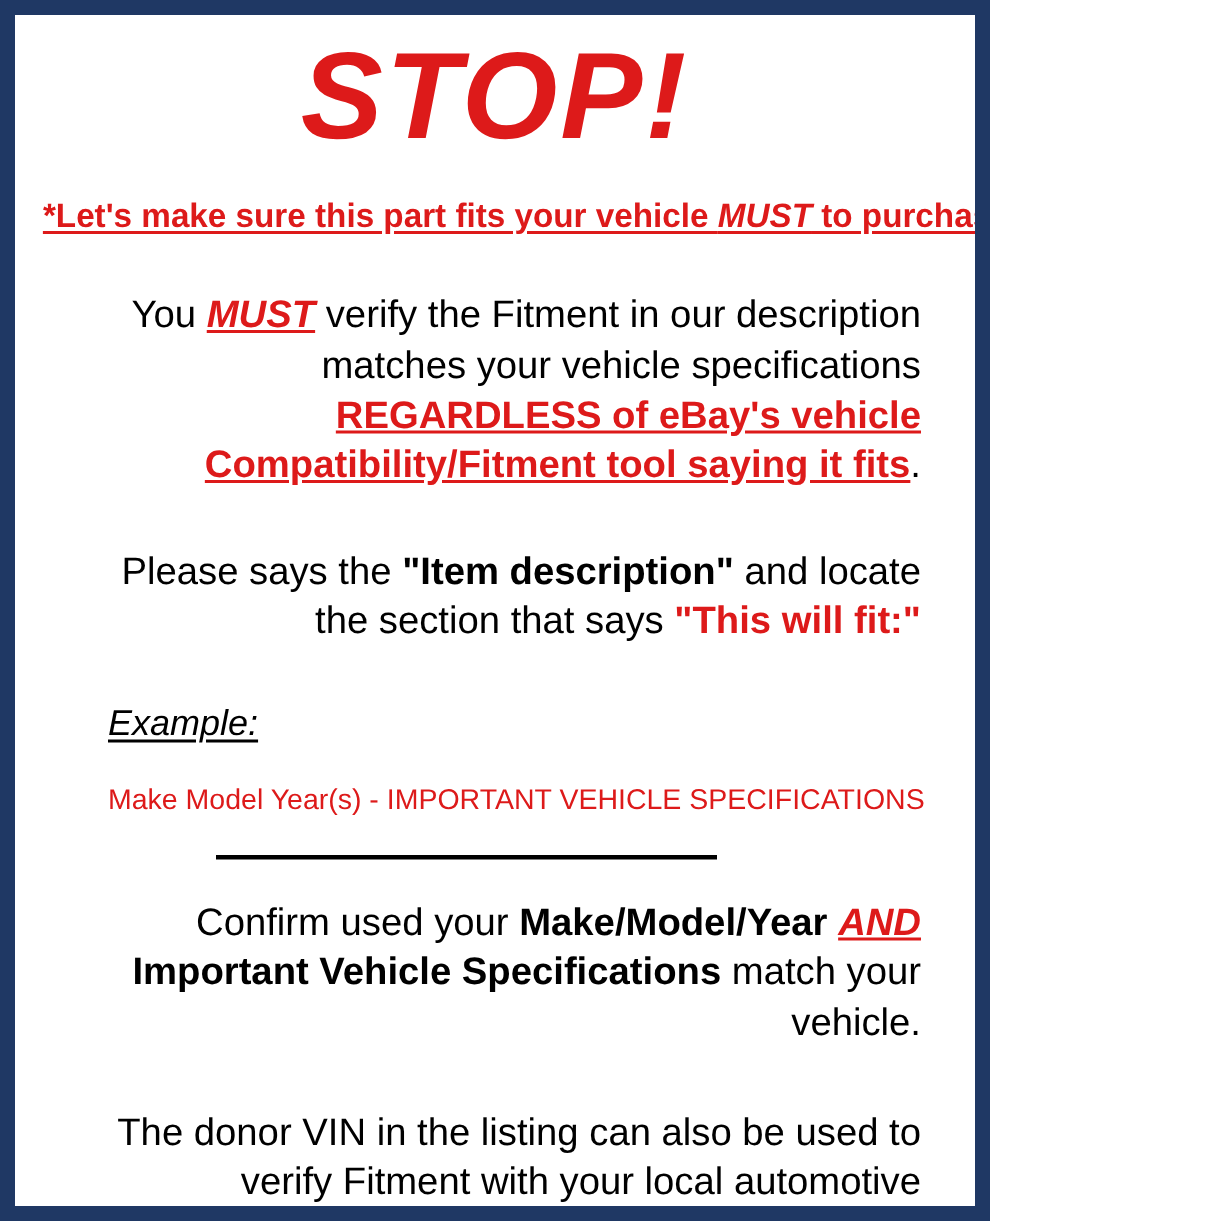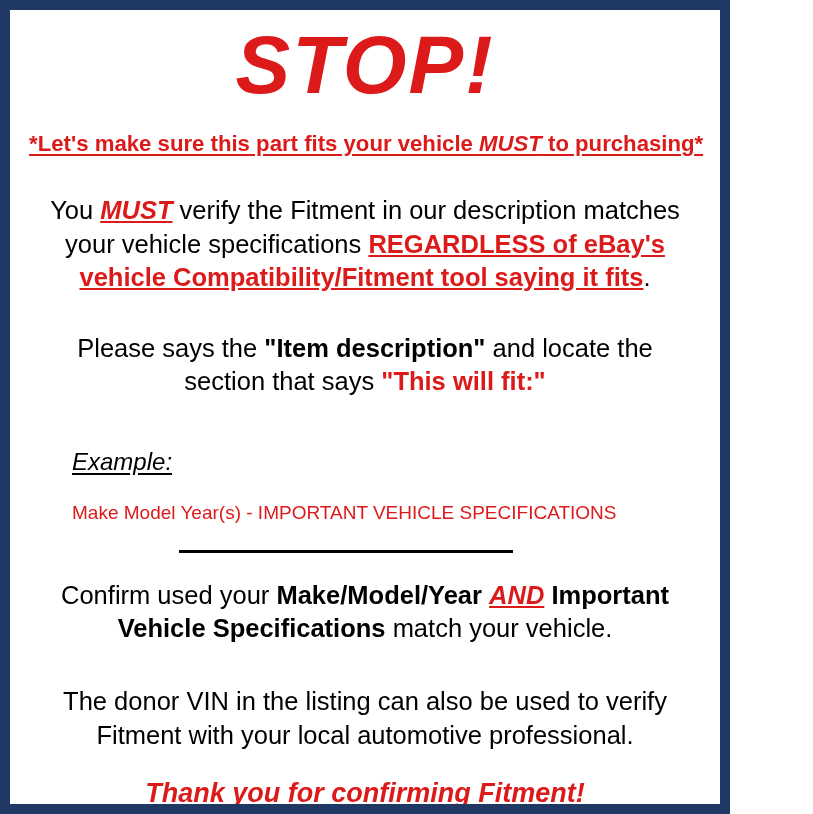--- a/index.html
+++ b/index.html
@@ -10,21 +10,21 @@
   }
   body {
     width: 813px;
     height: 814px;
     overflow: hidden;
     font-family: "Liberation Sans", sans-serif;
   }
 
   #notice-card {
     box-sizing: border-box;
-    width: 730px;
+    width: 660px;
     height: 814px;
     border: 10px solid #1f3864;
     background: #ffffff;
     position: relative;
     overflow: hidden;
   }
 
   .inner {
     box-sizing: border-box;
     width: 100%;
@@ -61,20 +61,21 @@
   }
   #subtitle-line .ital { font-style: italic; }
 
   
   .para {
     color: #000000;
     font-size: 25.5px;
     line-height: 1.3;
     margin: 0;
     padding: 0 22px;
+    text-align: right;
   }
   #must-para { margin-top: 38px; }
   #itemdesc-para { margin-top: 38px; }
 
   .red { color: #dd1a1a; }
   .b { font-weight: bold; }
   .bold-red-u-i {
     color: #dd1a1a;
     font-weight: bold;
     font-style: italic;
@@ -86,21 +87,21 @@
     font-weight: bold;
     text-decoration: underline;
     text-underline-offset: 2px;
   }
   .bold-black { font-weight: bold; color: #000; }
 
   
   #example-block {
     text-align: left;
     padding-left: 48px;
-    margin-top: 50px;
+    margin-top: 38px;
   }
   #example-label {
     color: #000000;
     font-style: italic;
     font-size: 24px;
     text-decoration: underline;
     text-underline-offset: 3px;
     display: inline-block;
     margin: 0;
   }

